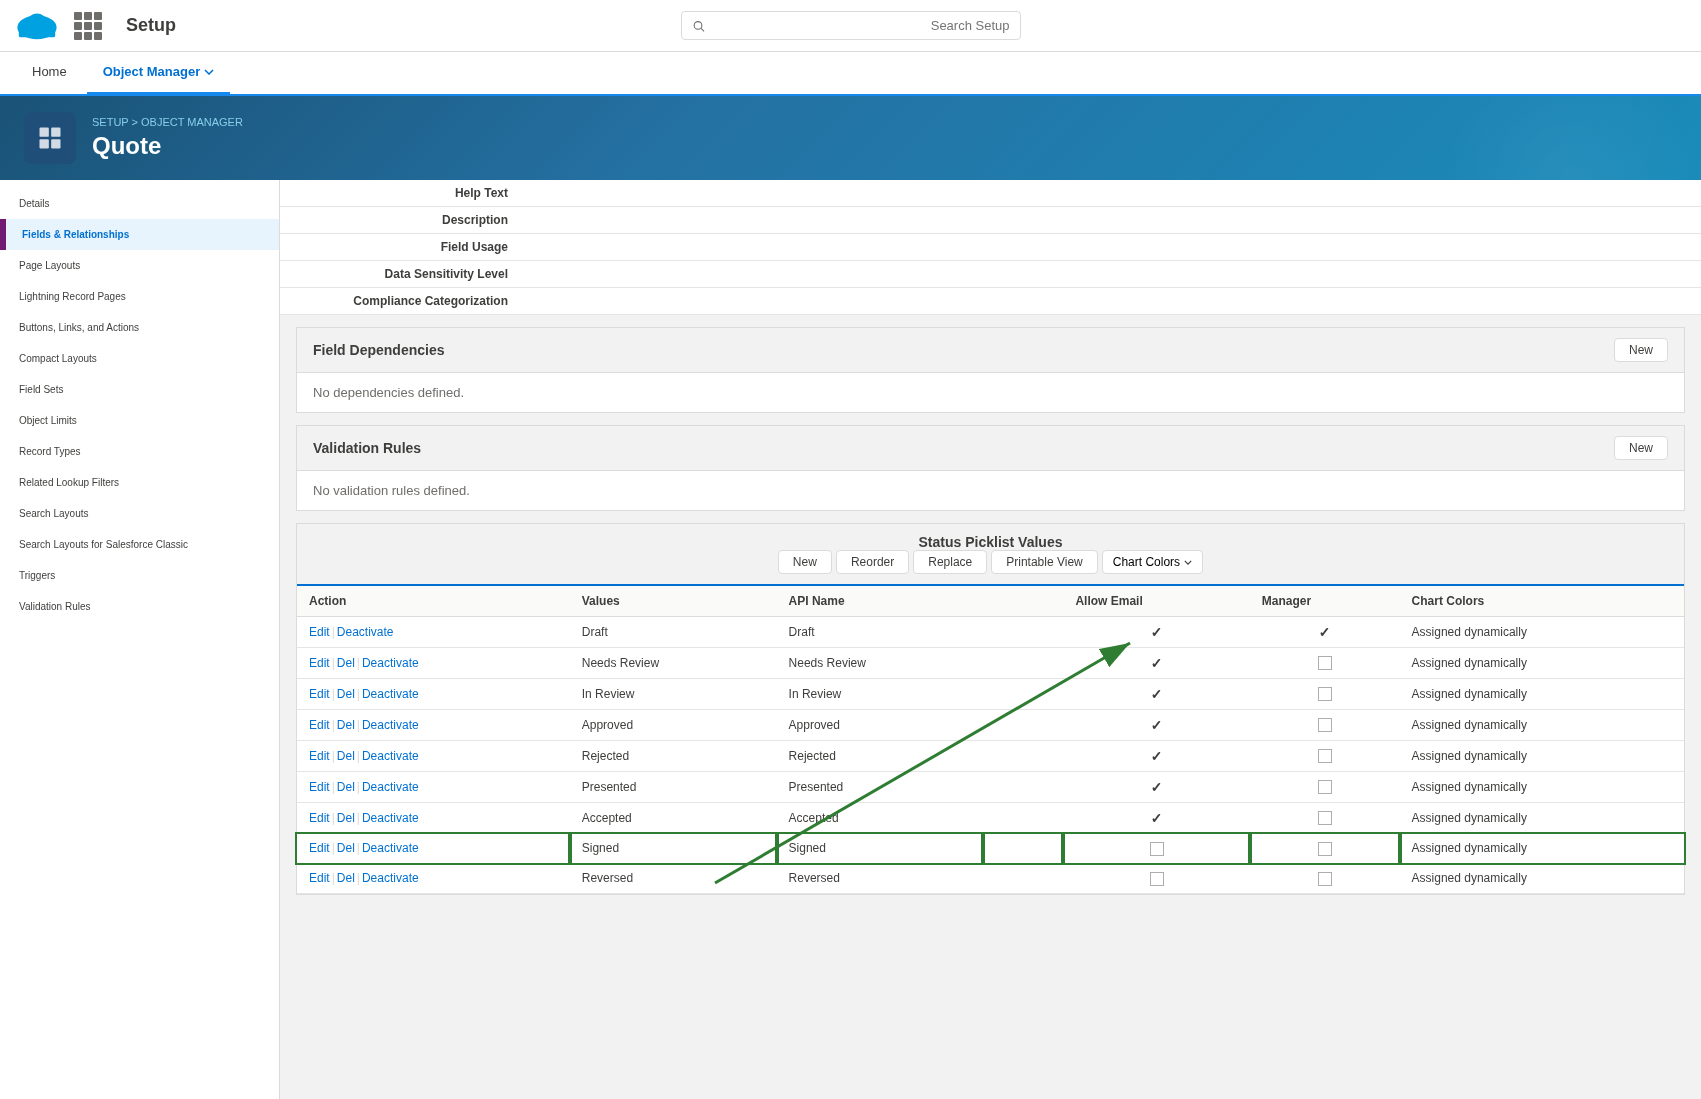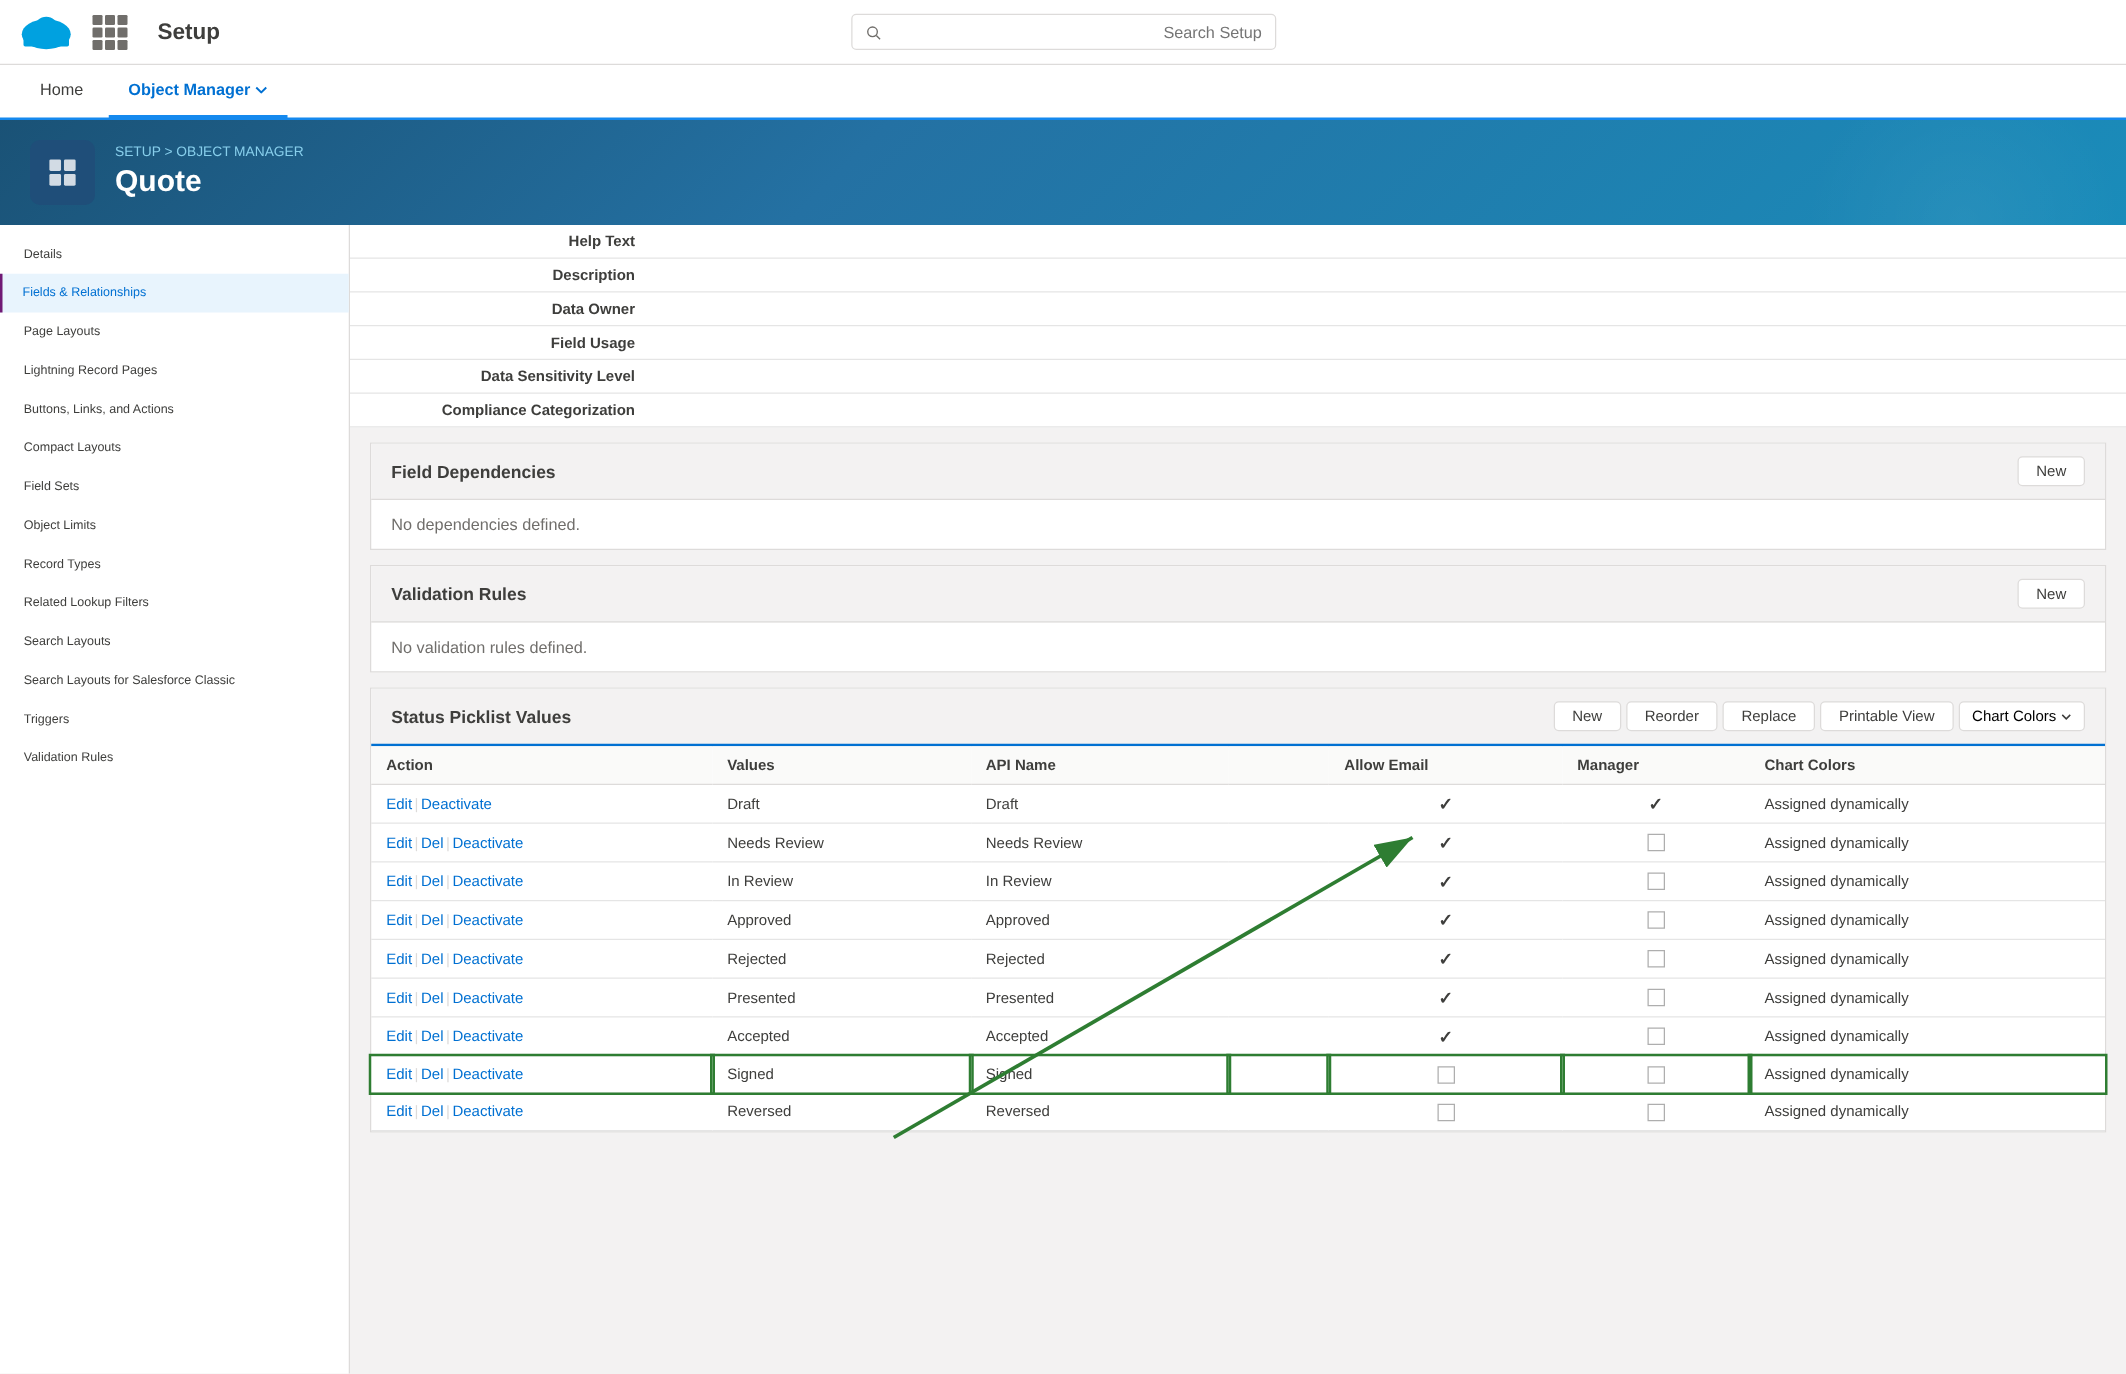--- a/index.html
+++ b/index.html
@@ -142,23 +142,23 @@
     }
     .sidebar-item {
       padding: 10px 16px;
       font-size: 10px;
       color: #0070d2;
       cursor: pointer;
       border-left: 3px solid transparent;
     }
     .sidebar-item.active {
       background: #e8f4fd;
-      border-left: 2px solid #701a75;
+      border-left: 6px solid #701a75;
       color: #0070d2;
-      font-weight: 400;
+      font-weight: 700;
     }
     .sidebar-item.plain { color: #3e3e3c; font-weight: 400; }
 
     
     .content {
       flex: 1;
       background: #f3f2f2;
       padding: 0;
       overflow-x: auto;
     }
@@ -226,20 +226,21 @@
       border: 1px solid #dddbda;
       margin: 12px 16px;
     }
     .picklist-header {
       display: flex;
       align-items: center;
       justify-content: space-between;
       padding: 10px 16px;
       border-bottom: 2px solid #0070d2;
       background: #f3f2f2;
+      flex-direction: column;
     }
     .picklist-table {
       width: 100%;
       border-collapse: collapse;
     }
     .picklist-table th {
       text-align: left;
       padding: 8px 12px;
       font-size: 12px;
       font-weight: 700;
@@ -393,24 +394,20 @@
 
   <div class="content">
 
     <div class="field-info-section">
       <div class="field-info-row">
         <div class="field-info-label">Help Text</div>
         <div class="field-info-value"></div>
       </div>
       <div class="field-info-row">
         <div class="field-info-label">Description</div>
-        <div class="field-info-value"></div>
-      </div>
-      <div class="field-info-row">
-        <div class="field-info-label">Data Owner</div>
         <div class="field-info-value"></div>
       </div>
       <div class="field-info-row">
         <div class="field-info-label">Field Usage</div>
         <div class="field-info-value"></div>
       </div>
       <div class="field-info-row">
         <div class="field-info-label">Data Sensitivity Level</div>
         <div class="field-info-value"></div>
       </div>

